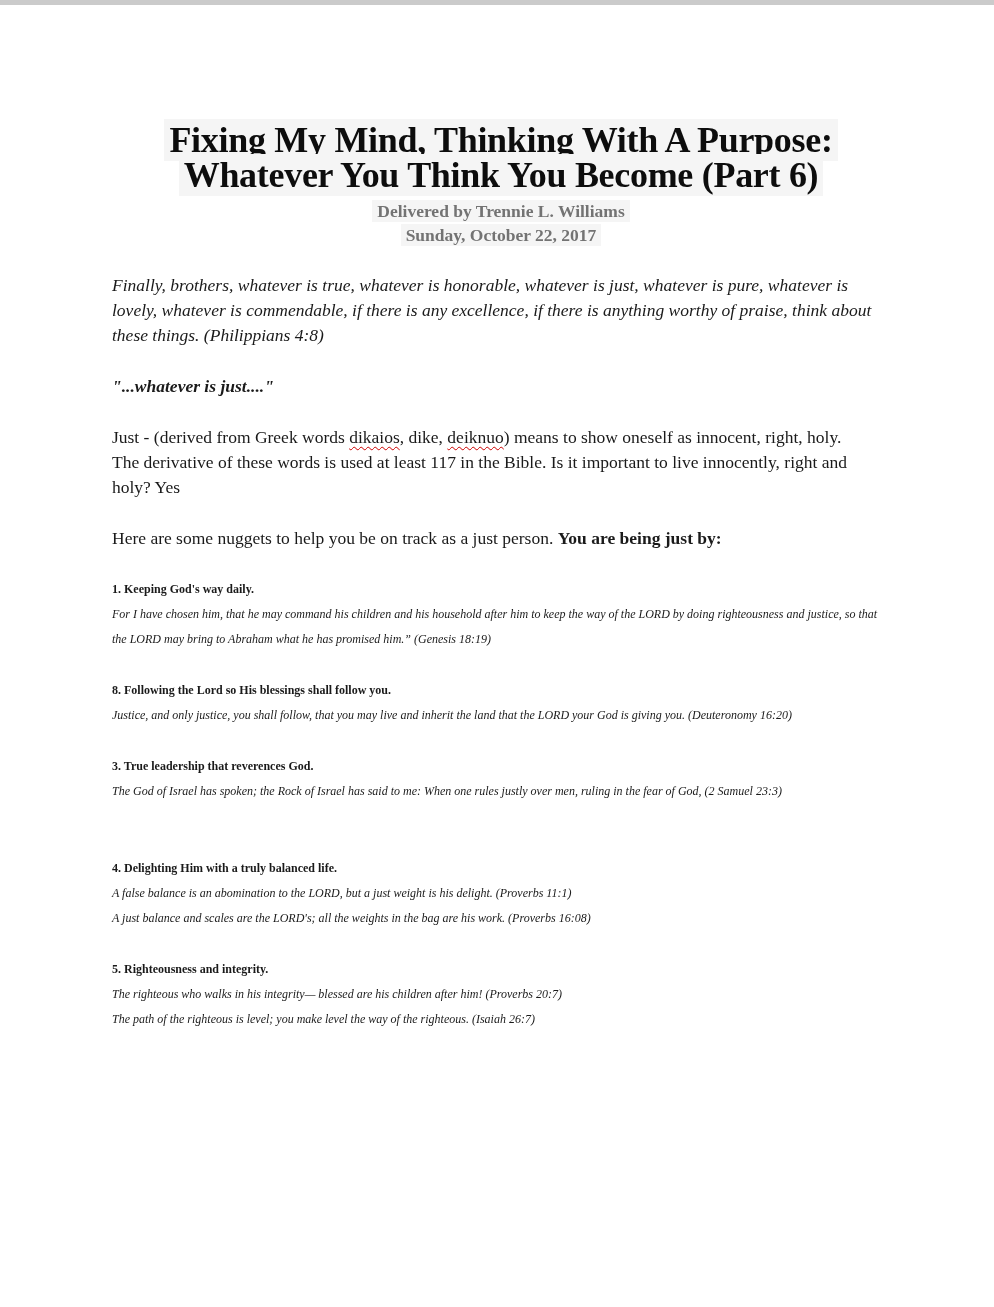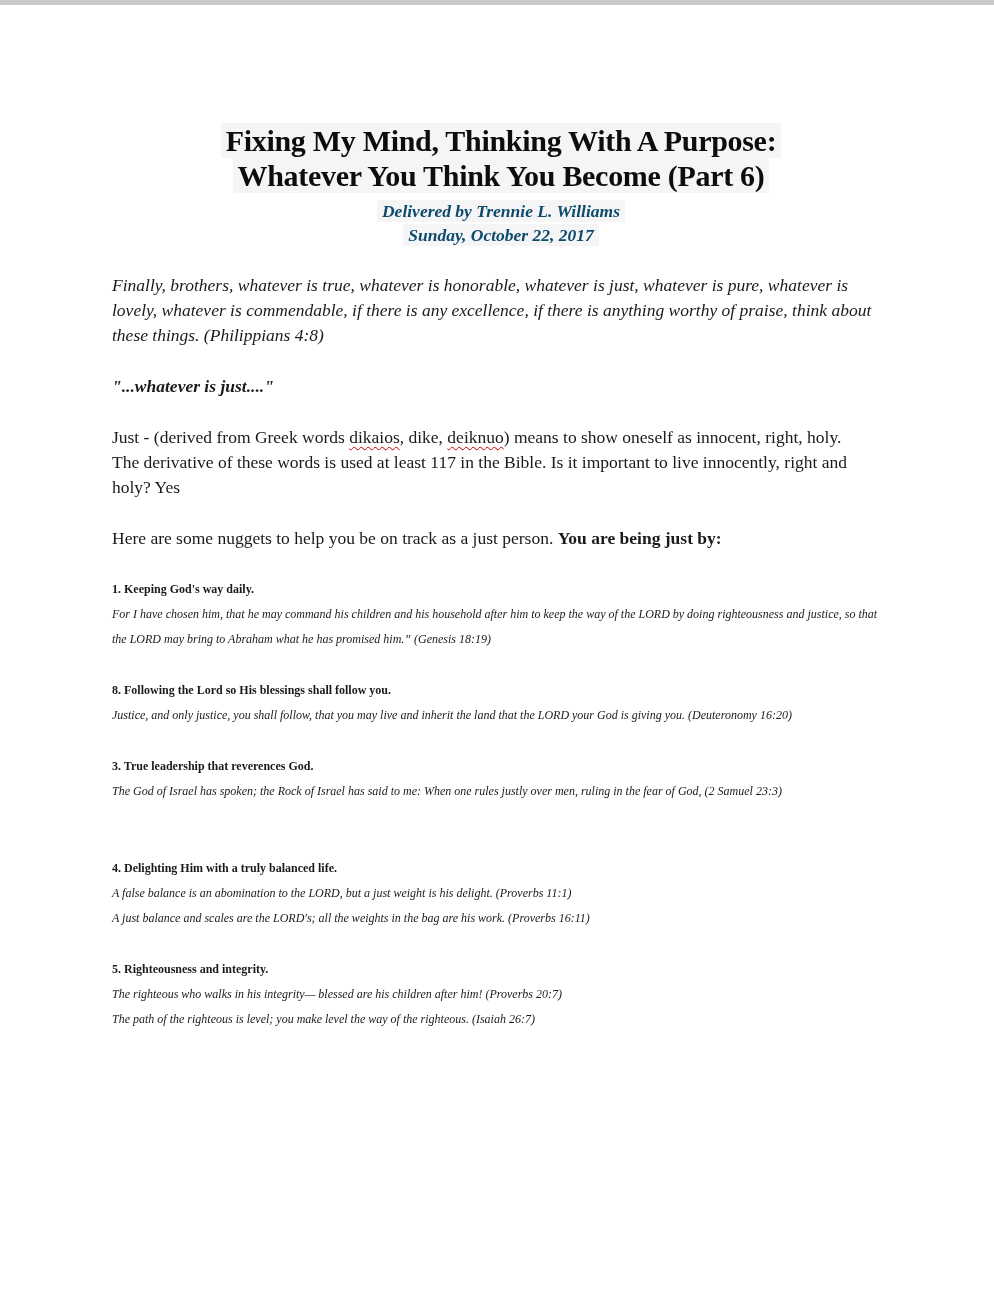--- a/index.html
+++ b/index.html
@@ -20,39 +20,38 @@
     height: 5px;
     background: var(--topbar, #cbcbcb);
   }
   .doc {
     padding: 118px 104px 0 112px;
   }
   
   .title {
     margin: 0;
     text-align: center;
-    font-size: 30px;
+    font-size: 36px;
     line-height: 35px;
     font-weight: 700;
     letter-spacing: -0.3px;
     color: #0d0d0d;
   }
   .title-line { display: block; }
   .hl {
     background: var(--hl, #f5f5f5);
     padding: 1px 5px;
   }
   .subtitle {
     margin-top: 6px;
     text-align: center;
     font-weight: 700;
-    font-style: italic;
     font-size: 17.5px;
     line-height: 24px;
-    color: #0c4a6e;
+    color: #737373;
   }
   .sub-line { display: block; }
   
   p { margin: 0; }
   .para { margin-top: 26px; font-size: 17.5px; line-height: 25px; }
   .quote { font-style: italic; }
   .theme { font-weight: 700; font-style: italic; }
   .point { margin-top: 26px; }
   .point.big-gap { margin-top: 52px; }
   .point p { font-size: 12px; line-height: 25px; }
@@ -102,21 +101,21 @@
   </section>
 
   <section class="point">
     <p class="point-heading">3. True leadership that reverences God.</p>
     <p class="quote">The God of Israel has spoken; the Rock of Israel has said to me: When one rules justly over men, ruling in the fear of God, (2 Samuel 23:3)</p>
   </section>
 
   <section class="point big-gap">
     <p class="point-heading">4. Delighting Him with a truly balanced life.</p>
     <p class="quote">A false balance is an abomination to the LORD, but a just weight is his delight. (Proverbs 11:1)</p>
-    <p class="quote">A just balance and scales are the LORD's; all the weights in the bag are his work. (Proverbs 16:11)</p>
+    <p class="quote">A just balance and scales are the LORD's; all the weights in the bag are his work. (Proverbs 16:08)</p>
   </section>
 
   <section class="point">
     <p class="point-heading">5. Righteousness and integrity.</p>
     <p class="quote">The righteous who walks in his integrity— blessed are his children after him! (Proverbs 20:7)</p>
     <p class="quote">The path of the righteous is level; you make level the way of the righteous. (Isaiah 26:7)</p>
   </section>
 
 </div>
 

